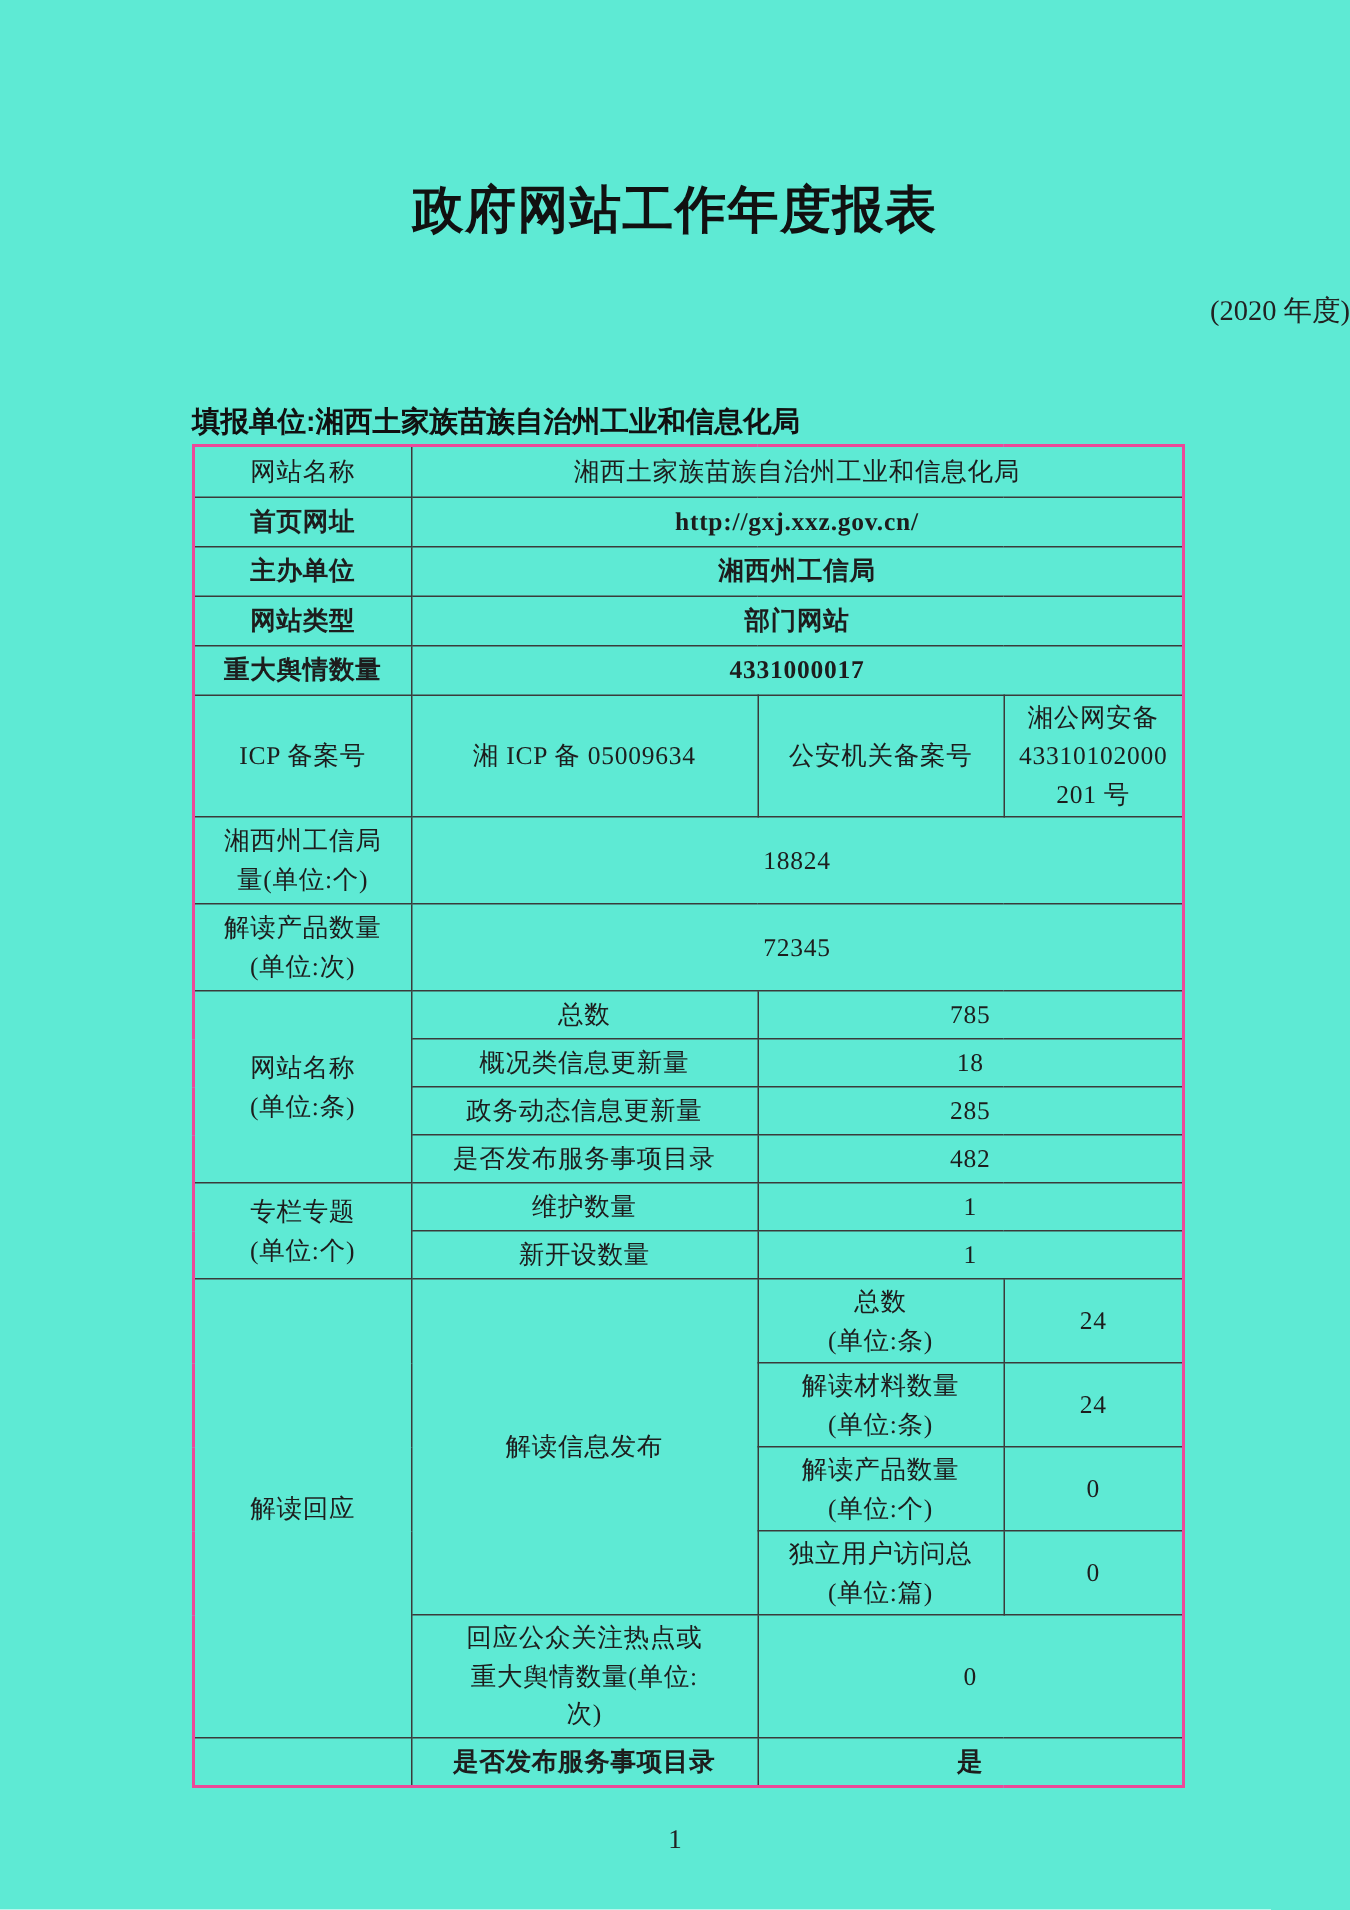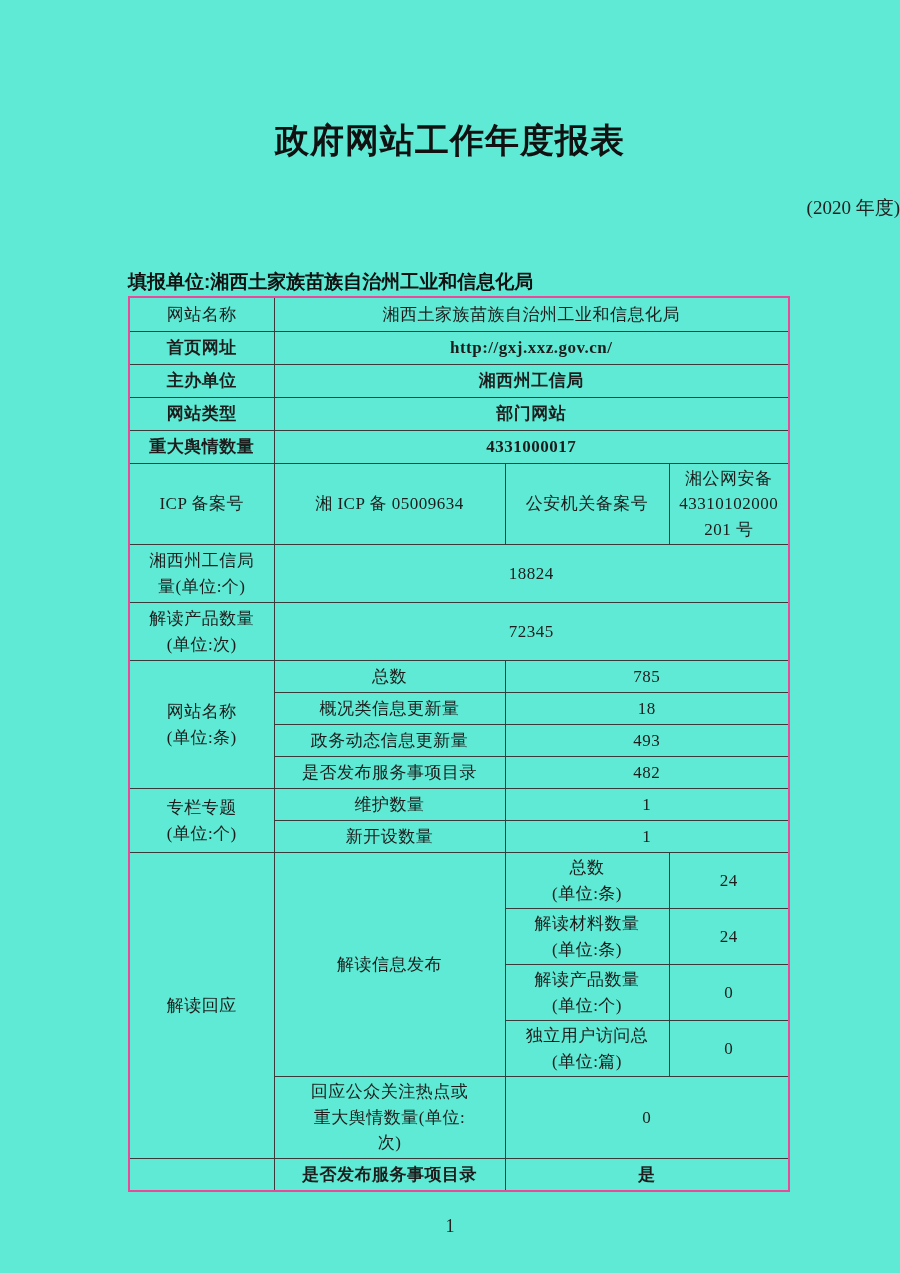--- a/index.html
+++ b/index.html
@@ -146,21 +146,21 @@
 (单位:条)</td>
           <td>总数</td>
           <td colspan="2">785</td>
         </tr>
         <tr class="r32">
           <td>概况类信息更新量</td>
           <td colspan="2">18</td>
         </tr>
         <tr class="r32">
           <td>政务动态信息更新量</td>
-          <td colspan="2">493</td>
+          <td colspan="2">285</td>
         </tr>
         <tr class="r32">
           <td>是否发布服务事项目录</td>
           <td colspan="2">482</td>
         </tr>
         <tr class="r32">
           <td rowspan="2">专栏专题
 (单位:个)</td>
           <td>维护数量</td>
           <td colspan="2">1</td>

